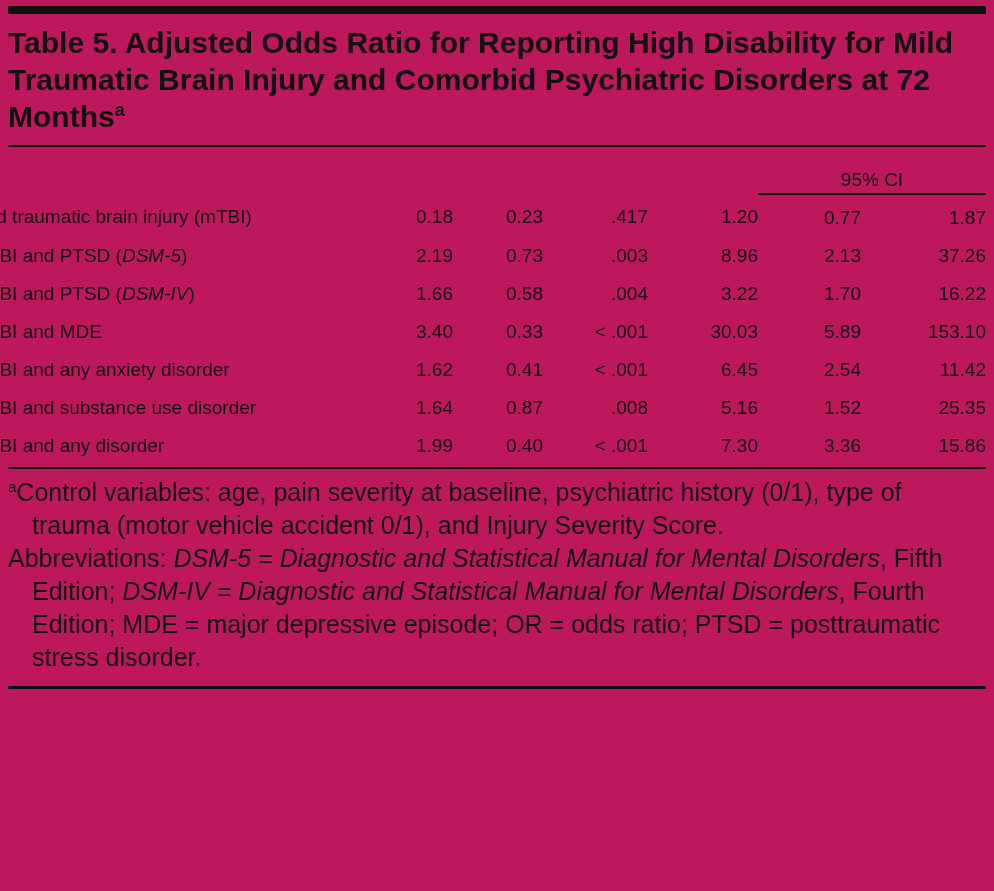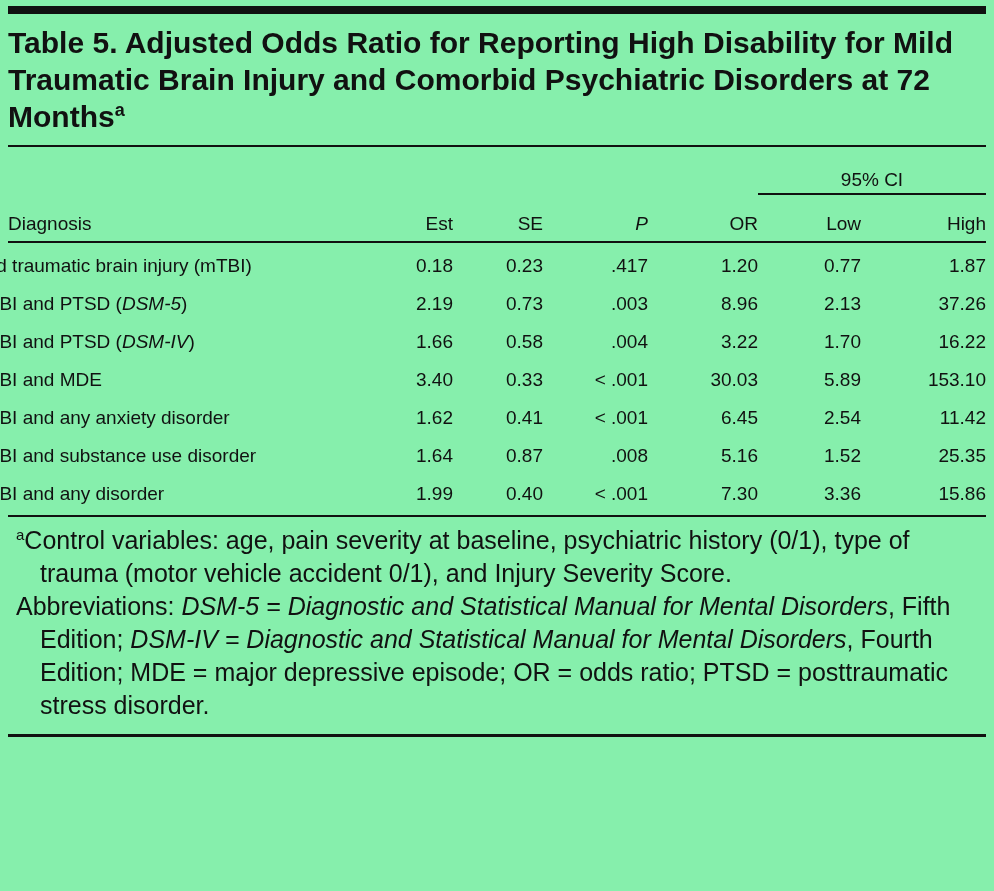--- a/index.html
+++ b/index.html
@@ -7,21 +7,21 @@
     padding: 0;
     background: #ffffff;
     color: #111111;
     font-family: "Liberation Sans", "DejaVu Sans", sans-serif;
   }
   .page {
     width: 994px;
     height: 891px;
     box-sizing: border-box;
     padding: 6px 8px 0 8px;
-    background: #86efac;
+    background: #be185d;
     overflow: hidden;
   }
   .top-rule {
     height: 8px;
     background: #111111;
     margin-bottom: 10px;
   }
   h1.table-title {
     margin: 0 0 10px 0;
     font-size: 30px;
@@ -83,21 +83,20 @@
   }
   tbody tr:first-child td { padding-top: 6px; }
   tbody tr:last-child td {
     border-bottom: 2px solid #111111;
     padding-bottom: 4px;
   }
   .footnotes {
     margin-top: 7px;
     font-size: 25px;
     line-height: 33px;
-    margin-left: 8px;
   }
   .footnotes p {
     margin: 0;
     padding-left: 24px;
     text-indent: -24px;
   }
   .footnotes sup {
     font-size: 60%;
     line-height: 0;
   }
@@ -126,29 +125,20 @@
       <col style="width:105px">
       <col style="width:110px">
       <col style="width:103px">
       <col style="width:125px">
     </colgroup>
     <thead>
       <tr class="spanner-row">
         <th colspan="5"></th>
         <th colspan="2" class="spanner">95% CI</th>
       </tr>
-      <tr class="header-row">
-        <th class="diag-h">Diagnosis</th>
-        <th class="num">Est</th>
-        <th class="num">SE</th>
-        <th class="num italic">P</th>
-        <th class="num">OR</th>
-        <th class="num">Low</th>
-        <th class="num">High</th>
-      </tr>
     </thead>
     <tbody>
       <tr>
         <td class="diag"><span>Mild traumatic brain injury (mTBI)</span><i></i><span></span></td>
         <td class="num">0.18</td>
         <td class="num">0.23</td>
         <td class="num">.417</td>
         <td class="num">1.20</td>
         <td class="num">0.77</td>
         <td class="num">1.87</td>

